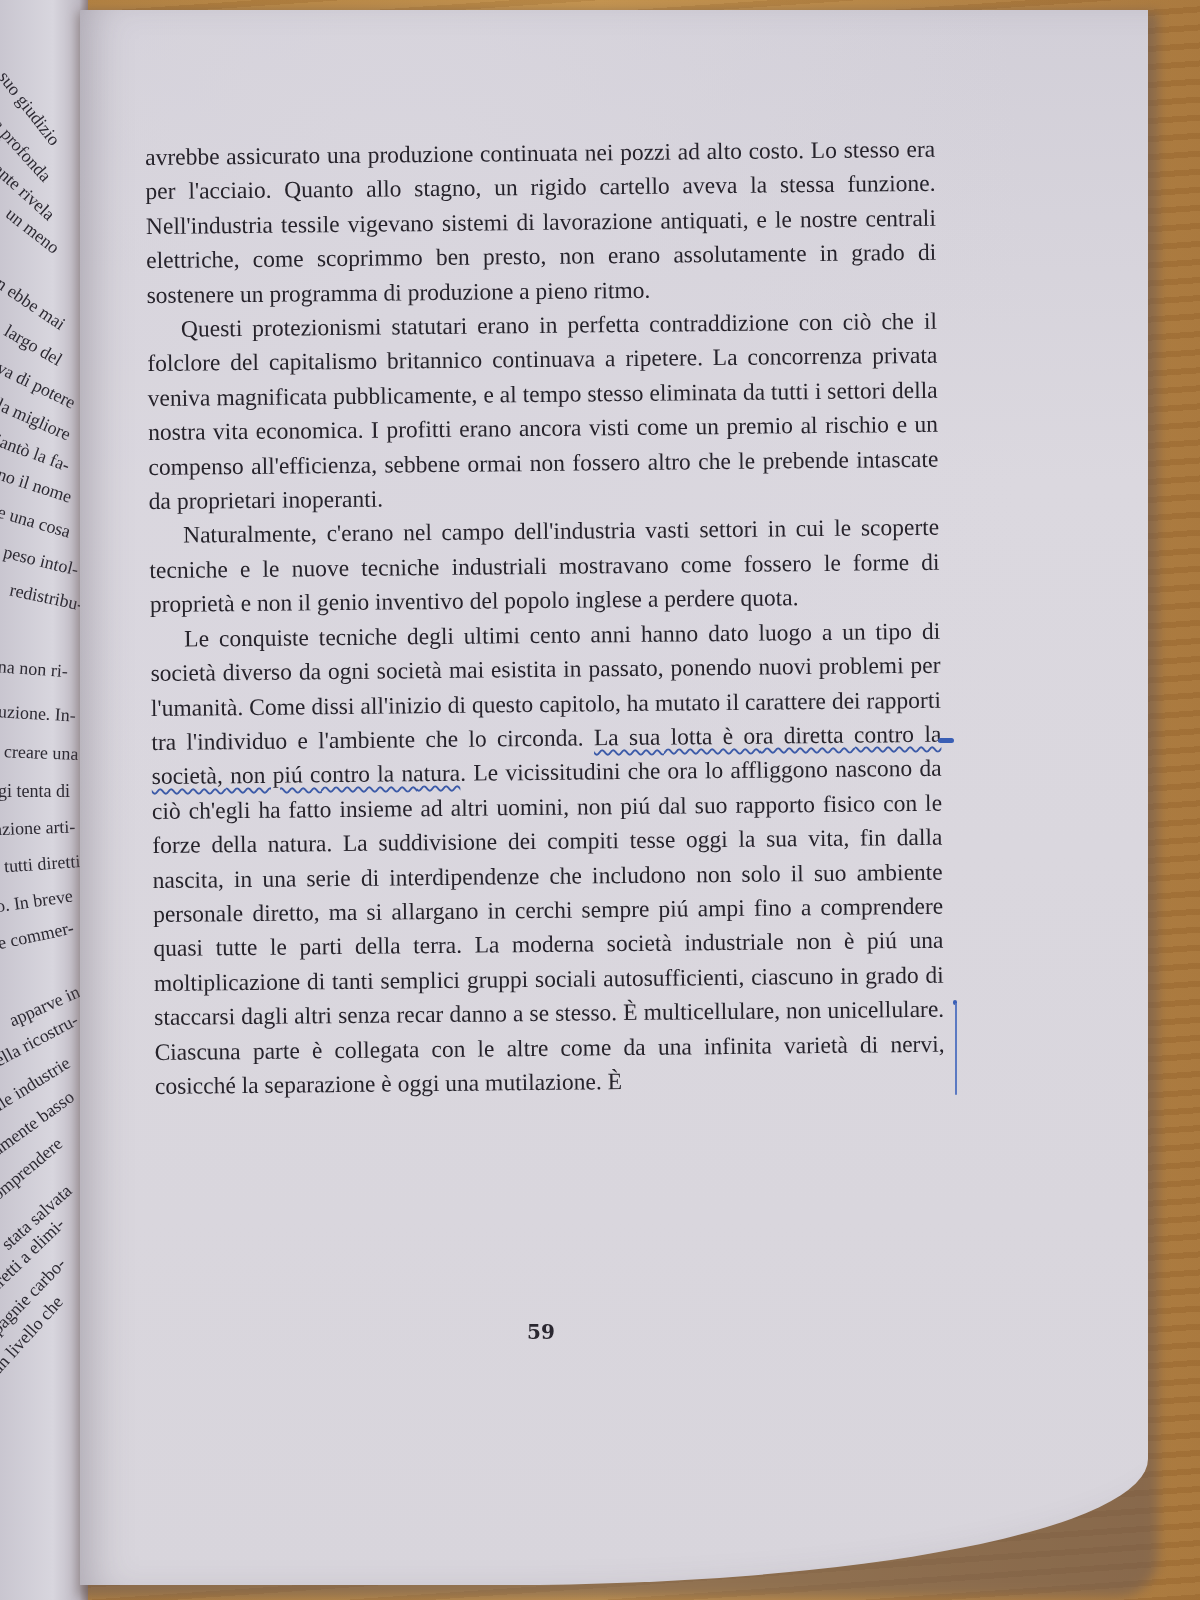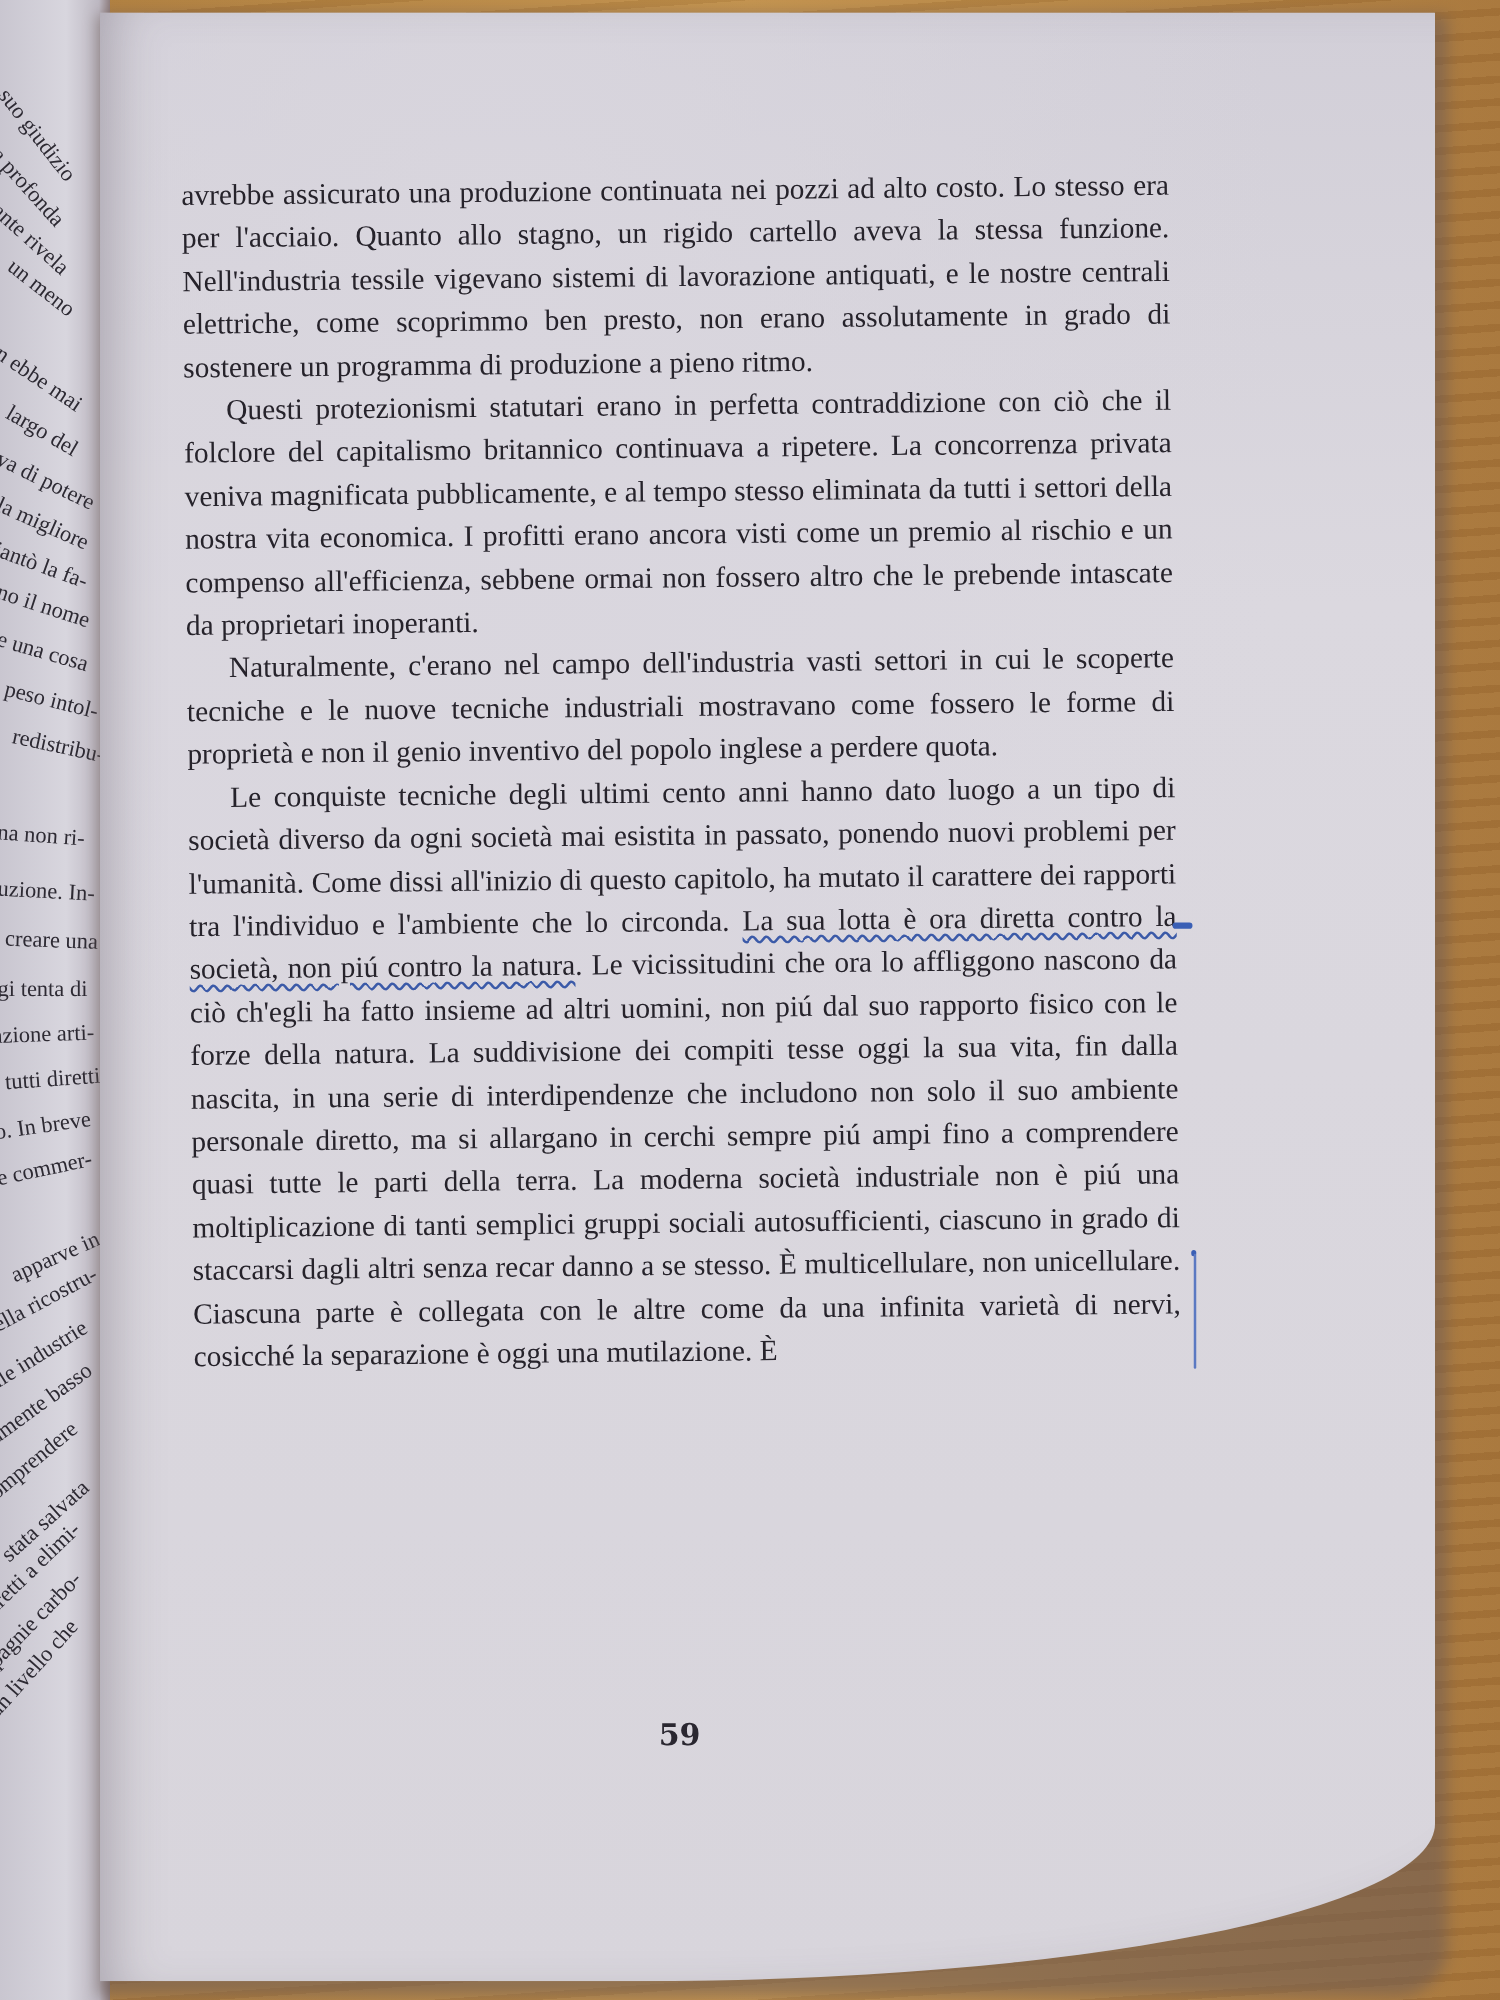--- a/index.html
+++ b/index.html
@@ -47,22 +47,22 @@
     transform: rotate(-0.6deg); transform-origin: left top;
   }
   .para { margin: 0; text-indent: 34px; }
   .para.first { text-indent: 0; }
   .ul {
     text-decoration: underline; text-decoration-color: #3b5aa8;
     text-decoration-thickness: 2px; text-underline-offset: 4px;
     text-decoration-style: wavy;
   }
   .page-number {
-    position: absolute; left: 527px; top: 1373px;
-    font-size: 24px; font-weight: bold; color: #2a2730;
+    position: absolute; left: 527px; top: 1320px;
+    font-size: 20px; font-weight: bold; color: #2a2730;
     font-family: "DejaVu Serif", serif;
   }
   .pen-dash {
     position: absolute; left: 938px; top: 738px; width: 16px; height: 5px;
     background: #3a5fb5; border-radius: 3px;
   }
   .pen-bar {
     position: absolute; left: 955px; top: 1003px; width: 2px; height: 92px;
     background: #5b79c2; border-radius: 1px;
   }

